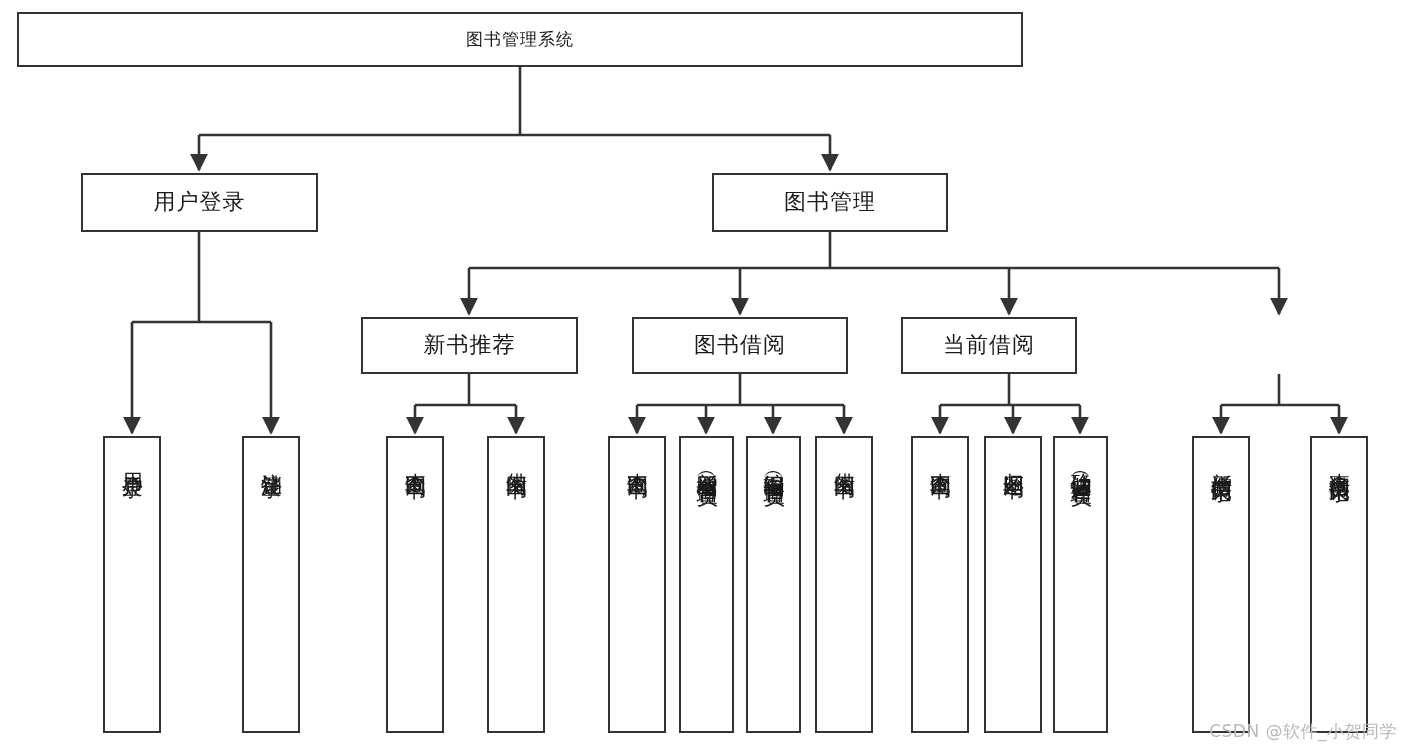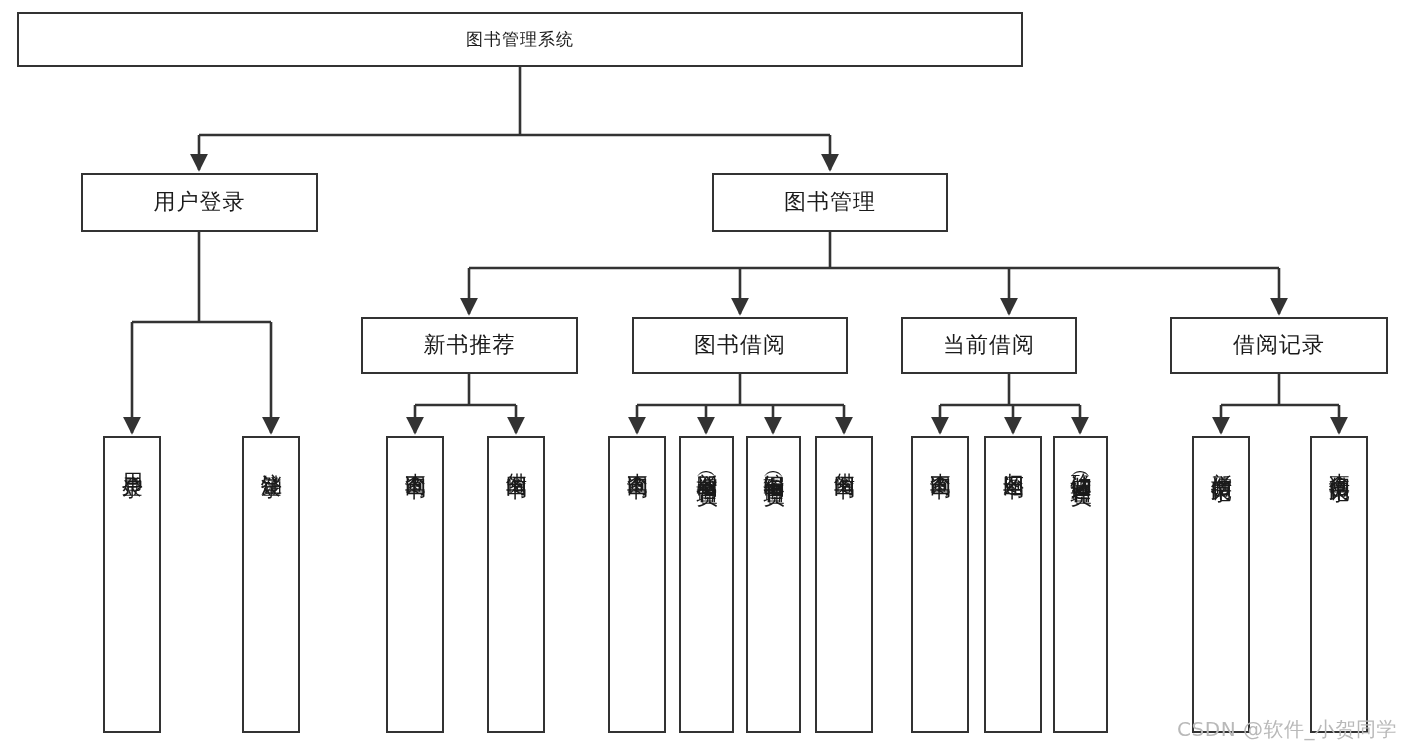--- a/index.html
+++ b/index.html
@@ -54,21 +54,21 @@
     font-size: 21px;
     line-height: 1.18;
     letter-spacing: 2px;
     white-space: nowrap;
     text-align: left;
   }
   .watermark {
     position: absolute;
     right: 8px;
     bottom: 4px;
-    font-size: 20px;
+    font-size: 17px;
     color: #b9b9b9;
     letter-spacing: 0.5px;
     white-space: nowrap;
   }
 </style>
 </head>
 <body>
 
 <div id="canvas">
 
@@ -135,23 +135,20 @@
 
   <div class="node horiz" id="node-new-book-recommend" style="left: 361px; top: 317px; width: 217px; height: 57px; text-align: center;">
     <span>新书推荐</span>
   </div>
   <div class="node horiz" id="node-book-borrow" style="left: 632px; top: 317px; width: 216px; height: 57px;">
     <span>图书借阅</span>
   </div>
   <div class="node horiz" id="node-current-borrow" style="left: 901px; top: 317px; width: 176px; height: 57px;">
     <span>当前借阅</span>
   </div>
-  <div class="node horiz" id="node-borrow-record" style="left: 1170px; top: 317px; width: 218px; height: 57px;">
-    <span>借阅记录</span>
-  </div>
 
   <div class="node vert" id="node-leaf-user-login" style="left: 103px; top: 436px; width: 58px; height: 297px;">
     <span class="vlabel">用户登录</span>
   </div>
   <div class="node vert" id="node-leaf-logout" style="left: 242px; top: 436px; width: 58px; height: 297px;">
     <span class="vlabel">注销登录</span>
   </div>
   <div class="node vert" id="node-leaf-query-book-1" style="left: 386px; top: 436px; width: 58px; height: 297px;">
     <span class="vlabel">查询图书</span>
   </div>

